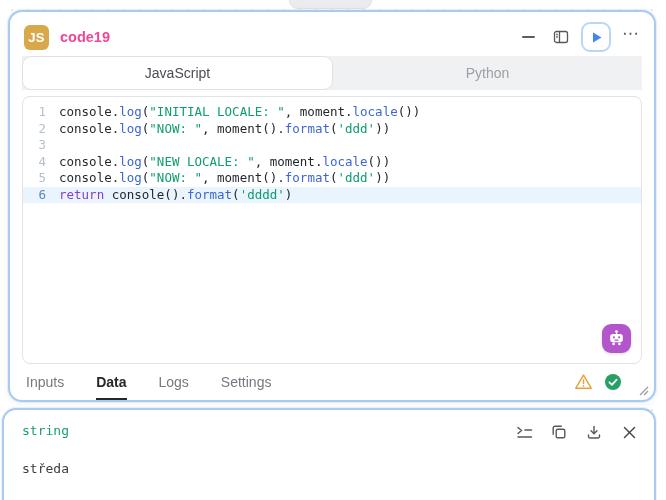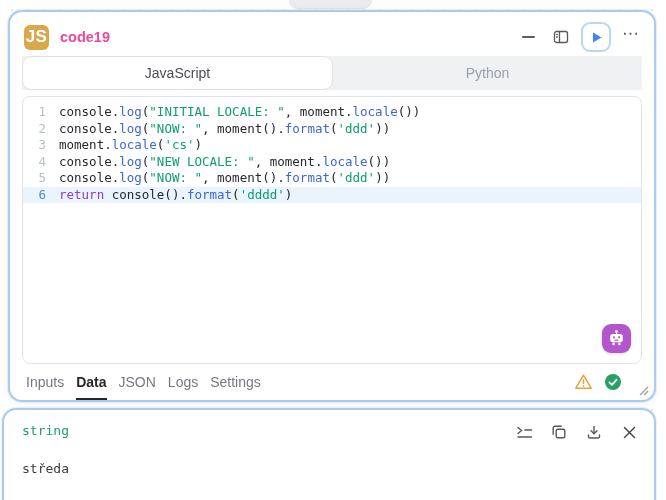--- a/index.html
+++ b/index.html
@@ -20,21 +20,21 @@
   
   .panel {
     position:absolute; left:8px; top:10px; width:648px; height:392px;
     background:#fff; border:2px solid #a9cbf0; border-radius:14px;
     box-shadow:0 0 0 1px rgba(169,203,240,.25), 0 2px 10px rgba(0,0,0,.05);
     z-index:2;
   }
   .panel-header { position:absolute; top:8px; left:14px; right:10px; height:34px; display:flex; align-items:center; }
   .js-badge {
     width:25px; height:25px; border-radius:6px; background:#d9a84a;
-    color:#fff; font-size:17px; font-weight:bold; display:flex; align-items:center; justify-content:center;
+    color:#fff; font-size:13px; font-weight:bold; display:flex; align-items:center; justify-content:center;
     letter-spacing:.3px;
   }
   .node-title { margin-left:11px; font-size:14.5px; font-weight:bold; color:#ec4899; }
   .header-actions { margin-left:auto; display:flex; align-items:center; gap:7px; }
   .icon-btn { width:26px; height:26px; display:flex; align-items:center; justify-content:center; cursor:pointer; border-radius:6px; }
   .minimize-line { width:13px; height:2px; background:#5a5d61; border-radius:1px; }
   .run-btn {
     width:30px; height:30px; border:2px solid #b9d6f6; border-radius:9px; background:#fff;
     display:flex; align-items:center; justify-content:center;
   }
@@ -67,21 +67,21 @@
   .ai-btn {
     position:absolute; right:10px; bottom:10px; width:29px; height:29px;
     background:#b356cc; border-radius:9px; display:flex; align-items:center; justify-content:center;
     box-shadow:0 1px 3px rgba(0,0,0,.15); cursor:pointer;
   }
   
   .panel-footer {
     position:absolute; bottom:0; left:0; right:0; height:36px;
     display:flex; align-items:center; padding:0 16px;
   }
-  .footer-tabs { display:flex; gap:12px; align-items:center; height:100%; }
+  .footer-tabs { display:flex; gap:32px; align-items:center; height:100%; }
   .footer-tab { font-size:14px; color:#75797f; cursor:pointer; height:100%; display:flex; align-items:center; border-bottom:2px solid transparent; padding-top:2px; }
   .footer-tab.active { color:#26272b; font-weight:bold; border-bottom-color:#26272b; }
   .footer-status { margin-left:auto; display:flex; align-items:center; gap:11px; padding-right:16px; }
   .grip { position:absolute; right:5px; bottom:4px; }
   
   .output-panel {
     position:absolute; left:2px; top:408px; width:654px; height:110px;
     background:#fff; border:2px solid #a9cbf0; border-radius:14px;
     box-shadow:0 0 0 1px rgba(169,203,240,.25);
     z-index:2;
@@ -128,21 +128,21 @@
 
   <div class="lang-tabs">
       <div class="lang-tab active">JavaScript</div>
       <div class="lang-tab">Python</div>
     </div>
 
   <div class="editor">
     <div class="code-lines">
         <div class="code-row"><span class="ln">1</span><span class="code"><span class="tk-p">console.</span><span class="tk-f">log</span><span class="tk-p">(</span><span class="tk-s">"INITIAL LOCALE: "</span><span class="tk-p">, moment.</span><span class="tk-f">locale</span><span class="tk-p">())</span></span></div>
         <div class="code-row"><span class="ln">2</span><span class="code"><span class="tk-p">console.</span><span class="tk-f">log</span><span class="tk-p">(</span><span class="tk-s">"NOW: "</span><span class="tk-p">, moment().</span><span class="tk-f">format</span><span class="tk-p">(</span><span class="tk-s">'ddd'</span><span class="tk-p">))</span></span></div>
-        <div class="code-row"><span class="ln">3</span><span class="code"><span class="tk-p">moment.</span><span class="tk-f">locale</span><span class="tk-p">(</span><span class="tk-s">'cs'</span><span class="tk-p">)</span></span></div>
+        <div class="code-row"><span class="ln">3</span></div>
         <div class="code-row"><span class="ln">4</span><span class="code"><span class="tk-p">console.</span><span class="tk-f">log</span><span class="tk-p">(</span><span class="tk-s">"NEW LOCALE: "</span><span class="tk-p">, moment.</span><span class="tk-f">locale</span><span class="tk-p">())</span></span></div>
         <div class="code-row"><span class="ln">5</span><span class="code"><span class="tk-p">console.</span><span class="tk-f">log</span><span class="tk-p">(</span><span class="tk-s">"NOW: "</span><span class="tk-p">, moment().</span><span class="tk-f">format</span><span class="tk-p">(</span><span class="tk-s">'ddd'</span><span class="tk-p">))</span></span></div>
         <div class="code-row active"><span class="ln">6</span><span class="code"><span class="tk-k">return</span><span class="tk-p"> console().</span><span class="tk-f">format</span><span class="tk-p">(</span><span class="tk-s">'dddd'</span><span class="tk-p">)</span></span></div>
       </div>
     <div class="ai-btn">
       <svg width="19" height="19" viewBox="0 0 19 19">
         <circle cx="9.5" cy="2.6" r="1.4" fill="#ffffff"></circle>
         <rect x="8.9" y="3.2" width="1.2" height="2" fill="#ffffff"></rect>
         <rect x="3.2" y="5" width="12.6" height="8.2" rx="2.6" fill="#ffffff"></rect>
         <circle cx="6.9" cy="8.3" r="1.1" fill="#b356cc"></circle>
@@ -151,21 +151,20 @@
         <rect x="5.4" y="13.6" width="2.4" height="2.6" rx="1" fill="#ffffff"></rect>
         <rect x="11.2" y="13.6" width="2.4" height="2.6" rx="1" fill="#ffffff"></rect>
       </svg>
     </div>
   </div>
 
   <div class="panel-footer">
     <div class="footer-tabs">
         <div class="footer-tab">Inputs</div>
         <div class="footer-tab active">Data</div>
-        <div class="footer-tab">JSON</div>
         <div class="footer-tab">Logs</div>
         <div class="footer-tab">Settings</div>
       </div>
     <div class="footer-status">
       <svg width="19" height="18" viewBox="0 0 19 18" fill="none">
         <path d="M9.5 2.2 L17.2 15.2 H1.8 Z" stroke="#e6a23c" stroke-width="1.5" stroke-linejoin="round"></path>
         <line x1="9.5" y1="7" x2="9.5" y2="10.6" stroke="#e6a23c" stroke-width="1.5" stroke-linecap="round"></line>
         <circle cx="9.5" cy="12.9" r="0.9" fill="#e6a23c"></circle>
       </svg>
       <svg width="18" height="18" viewBox="0 0 18 18">

